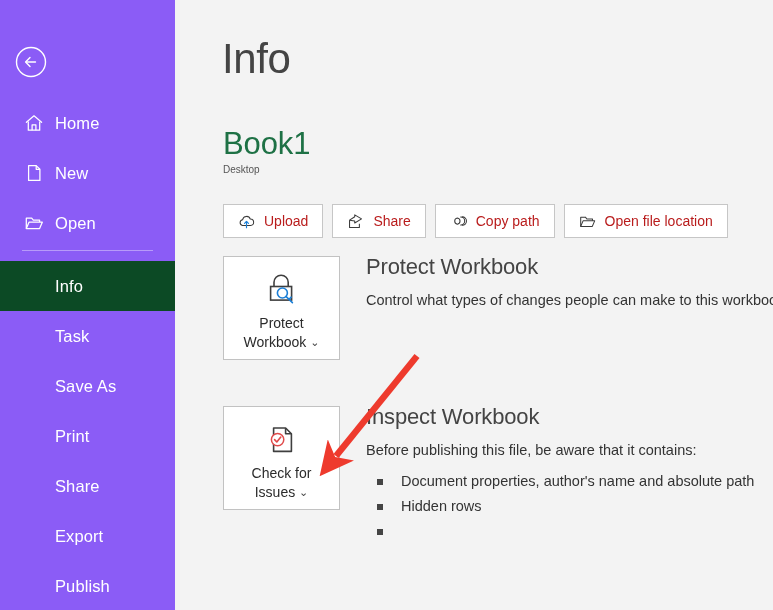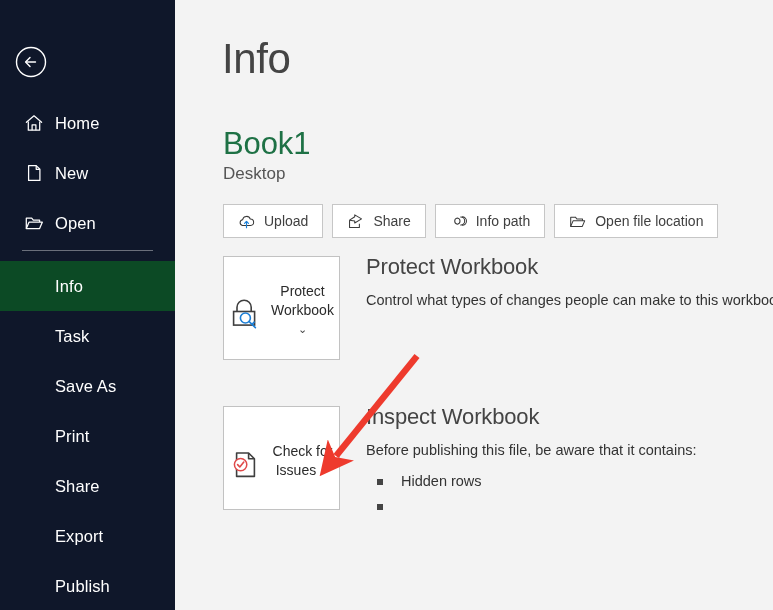--- a/index.html
+++ b/index.html
@@ -21,21 +21,21 @@
     overflow: hidden;
   }
 
   
   .sidebar {
     position: absolute;
     left: 0;
     top: 0;
     width: 175px;
     height: 610px;
-    background: #0f172a;
+    background: #8b5cf6;
     overflow: hidden;
   }
   .back-btn {
     position: absolute;
     left: 15px;
     top: 46px;
     width: 32px;
     height: 32px;
     cursor: pointer;
   }
@@ -130,21 +130,21 @@
     font-size: 31px;
     color: #1e7145;
     font-weight: 400;
     line-height: 1;
     letter-spacing: -0.1px;
   }
   .doc-path {
     position: absolute;
     left: 48px;
     top: 165px;
-    font-size: 17px;
+    font-size: 10px;
     color: #555555;
     line-height: 1;
   }
 
   
   .toolbar {
     position: absolute;
     left: 48px;
     top: 204px;
     display: flex;
@@ -162,41 +162,41 @@
     box-sizing: border-box;
   }
   .tb-btn .tb-icon {
     width: 17px;
     height: 17px;
     display: block;
     flex: 0 0 auto;
   }
   .tb-btn .tb-label {
     font-size: 14px;
-    color: #404040;
+    color: #b91c1c;
     white-space: nowrap;
     line-height: 1;
   }
 
   
   .section {
     position: absolute;
     left: 48px;
   }
   .tile {
     position: absolute;
     left: 0;
     width: 117px;
     height: 104px;
     background: #ffffff;
     border: 1px solid #c2c2c2;
     box-sizing: border-box;
     cursor: pointer;
     display: flex;
-    flex-direction: row;
+    flex-direction: column;
     align-items: center;
   }
   .tile .tile-icon {
     margin-top: 14px;
     width: 42px;
     height: 38px;
     display: block;
   }
   .tile .tile-label {
     margin-top: 5px;
@@ -376,21 +376,21 @@
       </div>
 
       <div class="tb-btn">
         <span class="tb-icon">
           <svg width="17" height="17" viewBox="0 0 18 18">
             <path d="M7.8 5.2 A3.4 3.4 0 0 1 7.8 11.9 A3.4 3.4 0 0 1 7.8 5.2 Z" fill="none" stroke="#3a3a3a" stroke-width="1.1"></path>
             <path d="M11.3 4.3 A3.9 3.9 0 0 1 11.3 12.8" fill="none" stroke="#3a3a3a" stroke-width="1.1" stroke-linecap="round"></path>
             <path d="M13.0 4.1 A4.3 4.3 0 0 1 13.0 13.0" fill="none" stroke="#3a3a3a" stroke-width="1.1" stroke-linecap="round"></path>
           </svg>
         </span>
-        <span class="tb-label">Info path</span>
+        <span class="tb-label">Copy path</span>
       </div>
 
       <div class="tb-btn">
         <span class="tb-icon">
           <svg width="17" height="17" viewBox="0 0 18 18">
             <path d="M1.8 14.2 V4.4 H6.8 L8.3 6.3 H14.3 V8.1" fill="none" stroke="#3a3a3a" stroke-width="1.1" stroke-linejoin="round"></path>
             <path d="M1.8 14.2 L4.3 8.3 H16.6 L14.1 14.2 Z" fill="none" stroke="#3a3a3a" stroke-width="1.1" stroke-linejoin="round"></path>
           </svg>
         </span>
         <span class="tb-label">Open file location</span>
@@ -430,21 +430,21 @@
             <path d="M13.6 18.6 L15.8 21.0 L19.8 16.0" fill="none" stroke="#e04a4a" stroke-width="1.6" stroke-linecap="round" stroke-linejoin="round"></path>
           </svg>
         </span>
         <span class="tile-label"><span>Check for</span><br><span>Issues</span> <span class="chev">⌄</span></span>
       </div>
 
       <div class="sec-body">
         <div class="sec-title">Inspect Workbook</div>
         <div class="sec-desc">Before publishing this file, be aware that it contains:</div>
         <ul class="bullets">
-          <li><span class="bullet-mark"></span></li>
+          <li><span class="bullet-mark"></span><span>Document properties, author's name and absolute path</span></li>
           <li><span class="bullet-mark"></span><span>Hidden rows</span></li>
           <li><span class="bullet-mark"></span></li>
           <li><span class="bullet-mark"></span></li>
           <li><span class="bullet-mark"></span></li>
         </ul>
       </div>
     </div>
 
   </div>
 

